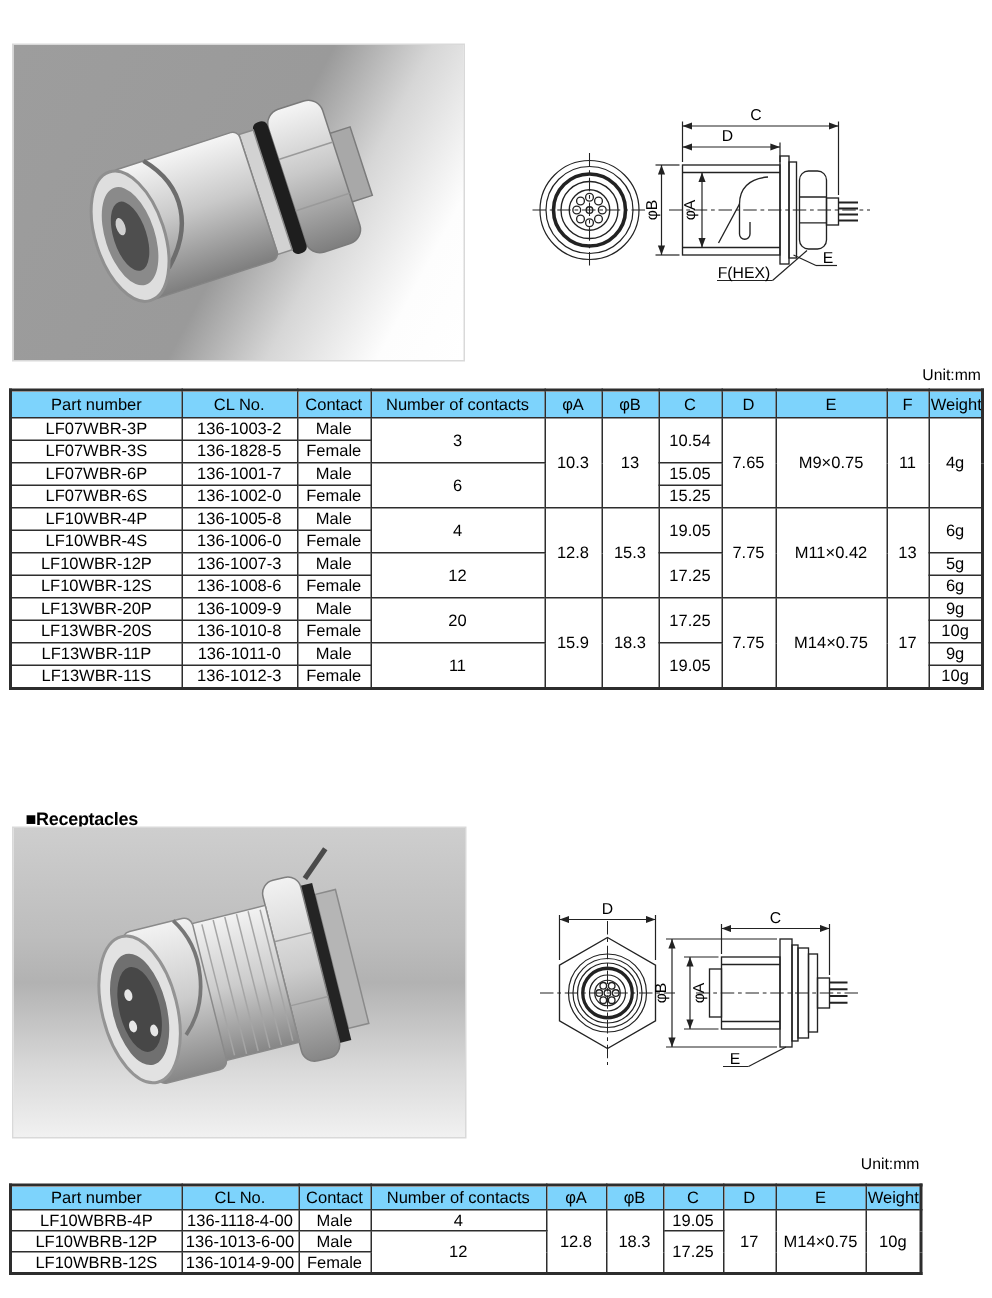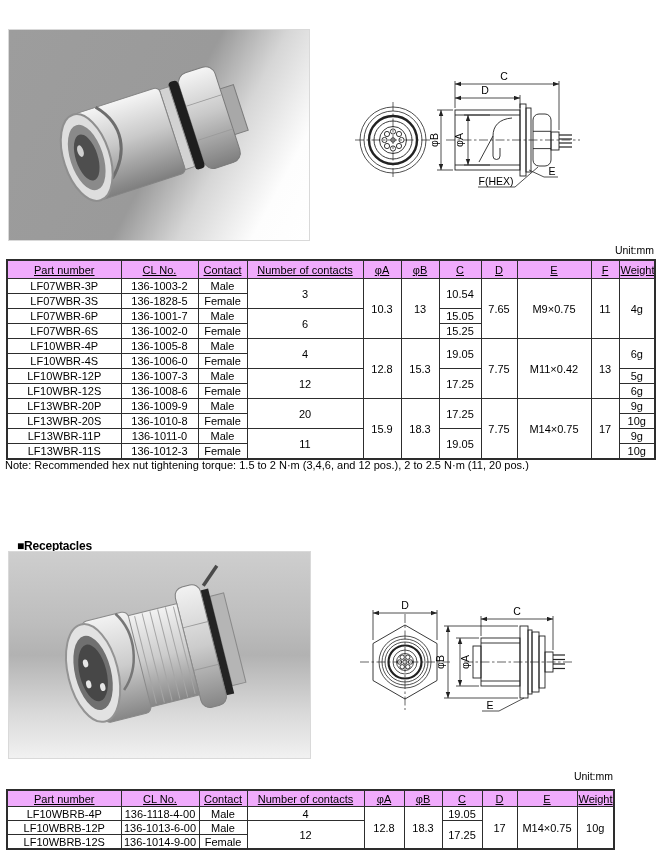--- a/index.html
+++ b/index.html
@@ -12,21 +12,21 @@
   .photo{position:absolute;border:1px solid #d9d9d9;}
   .photo1{left:8px;top:29px;width:300px;height:210px;
     background:linear-gradient(118deg,#9d9d9d 0%,#9a9a9a 52%,#d6d6d6 68%,#fdfdfd 86%,#ffffff 100%);}
   .photo2{left:8px;top:551px;width:301px;height:206px;
     background:linear-gradient(180deg,#cecece 0%,#bdbdbd 35%,#b2b2b2 50%,#d9d9d9 78%,#f1f1f1 100%);}
   .drawing{position:absolute;}
   .tablebox{position:absolute;}
   table.spec{border-collapse:collapse;table-layout:fixed;background:#fff;border:2px solid #2d2d2d;}
   table.spec th,table.spec td{border:1px solid #2d2d2d;text-align:center;font-size:11px;
     padding:0 1px;white-space:nowrap;overflow:hidden;font-weight:400;}
-  table.spec th{background:#f0abfc;text-decoration:underline;}
+  table.spec th{background:#7dd3fc;}
   .t1 th{height:17px}.t1 td{height:14px}
   .t2 th{height:15px}.t2 td{height:13px}
   svg text{font-family:"Liberation Sans",sans-serif;font-size:10.5px;fill:#000;stroke:none;}
 </style>
 </head>
 <body>
 
 <div class="page">
 
   <div class="h1" style="top:2px">■Receptacles</div>
@@ -251,21 +251,20 @@
           <tr>
             <td>LF13WBR-11S</td>
             <td>136-1012-3</td>
             <td>Female</td>
             <td>10g</td>
           </tr>
         </tbody>
       </table>
     </div>
 
-  <div class="note" style="top:459px">Note: Recommended hex nut tightening torque: 1.5 to 2 N·m (3,4,6, and 12 pos.), 2 to 2.5 N·m (11, 20 pos.)</div>
 
   <div class="h1" style="top:500px">■Receptacles</div>
 
   <div class="photo photo2">
     <svg width="301" height="206" viewBox="0 0 301 206">
       <defs>
         <linearGradient id="p2m" x1="0" y1="0" x2="0" y2="1">
           <stop offset="0" stop-color="#f2f2f2"></stop>
             <stop offset="0.5" stop-color="#cccccc"></stop>
             <stop offset="1" stop-color="#868686"></stop>

